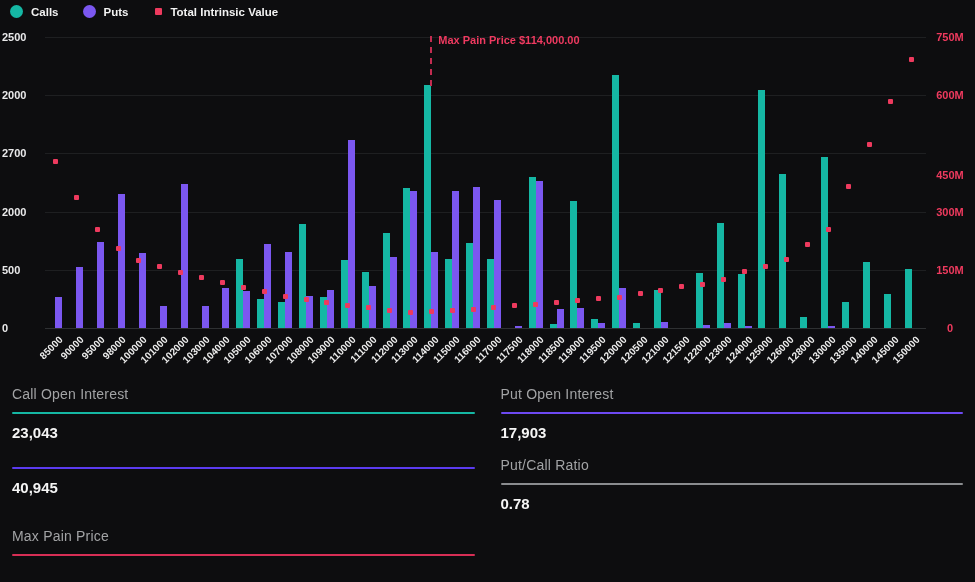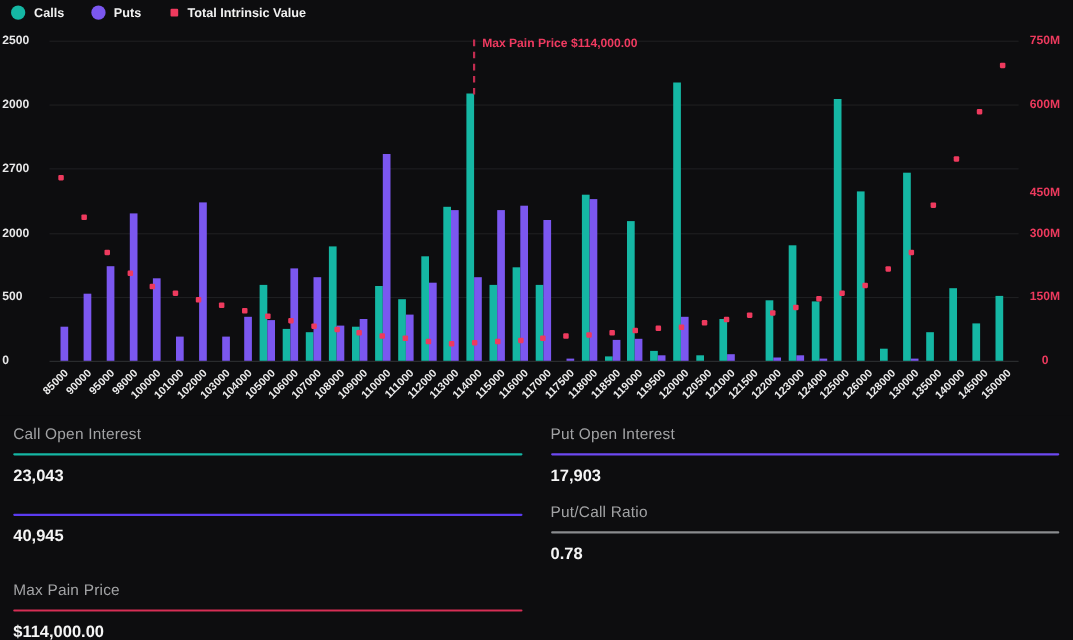--- a/index.html
+++ b/index.html
@@ -229,15 +229,14 @@
     <div class="m-value">40,945</div>
   </div>
   <div class="cell">
     <div class="m-label">Put/Call Ratio</div>
     <div class="m-rule" style="background: rgb(138, 140, 143);"></div>
     <div class="m-value">0.78</div>
   </div>
   <div class="cell">
     <div class="m-label">Max Pain Price</div>
     <div class="m-rule" style="background: rgb(214, 46, 85);"></div>
-    <div class="m-value">$114,000.00</div>
   </div>
 </div>
 
 </body></html>

